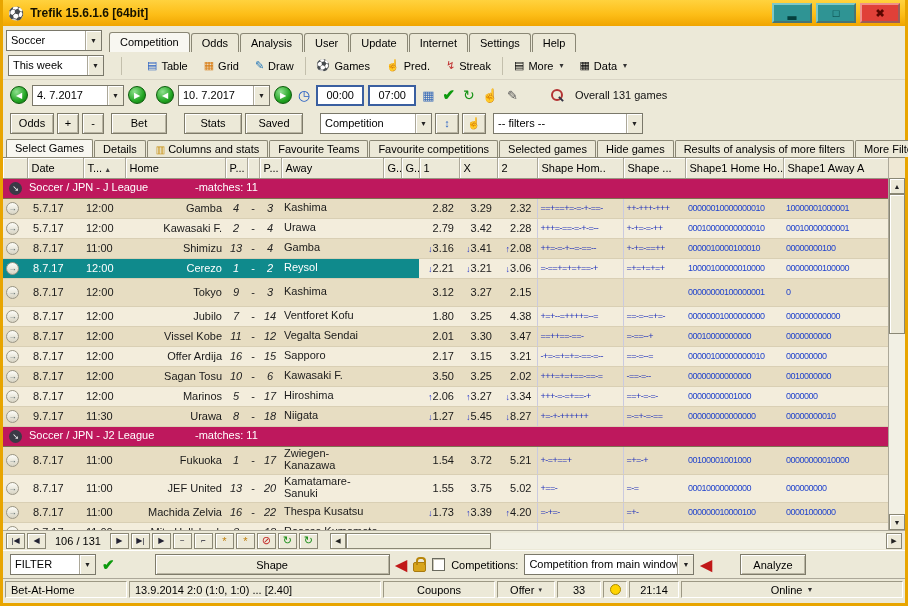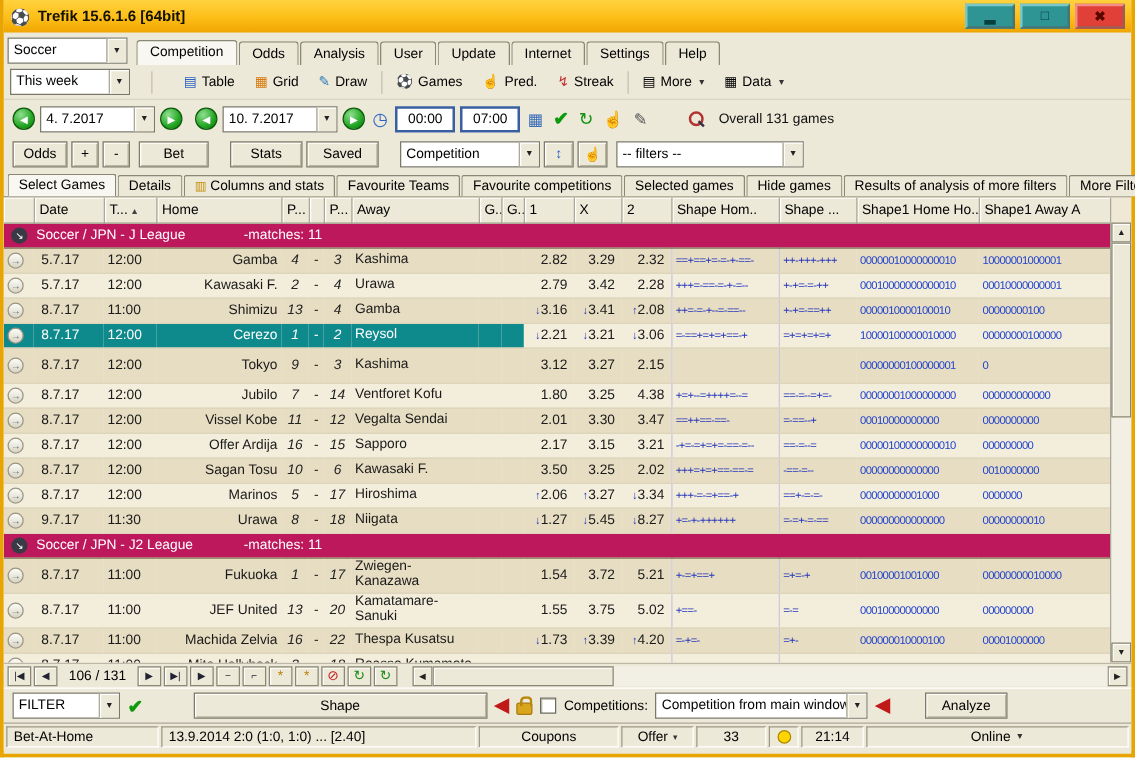--- a/index.html
+++ b/index.html
@@ -649,21 +649,21 @@
   </div>
 
   <div class="statusbar">
     <div class="seg" style="width:122px">Bet-At-Home</div>
     <div class="seg" style="width:252px">13.9.2014 2:0 (1:0, 1:0) ... [2.40]</div>
     <div class="seg c" style="width:112px">Coupons</div>
     <div class="seg c" style="width:58px">
       <span>Offer</span>
       <span class="segcaret">▾</span>
     </div>
-    <div class="seg c" style="width:56px">33</div>
+    <div class="seg c" style="width:44px">33</div>
     <div class="seg c" style="width:24px">
         <span class="dot"></span>
       </div>
     <div class="seg c" style="width:50px">21:14</div>
     <div class="seg c" style="flex:1">
       <span>Online</span>
       <span class="segcaret">▼</span>
     </div>
   </div>
 

